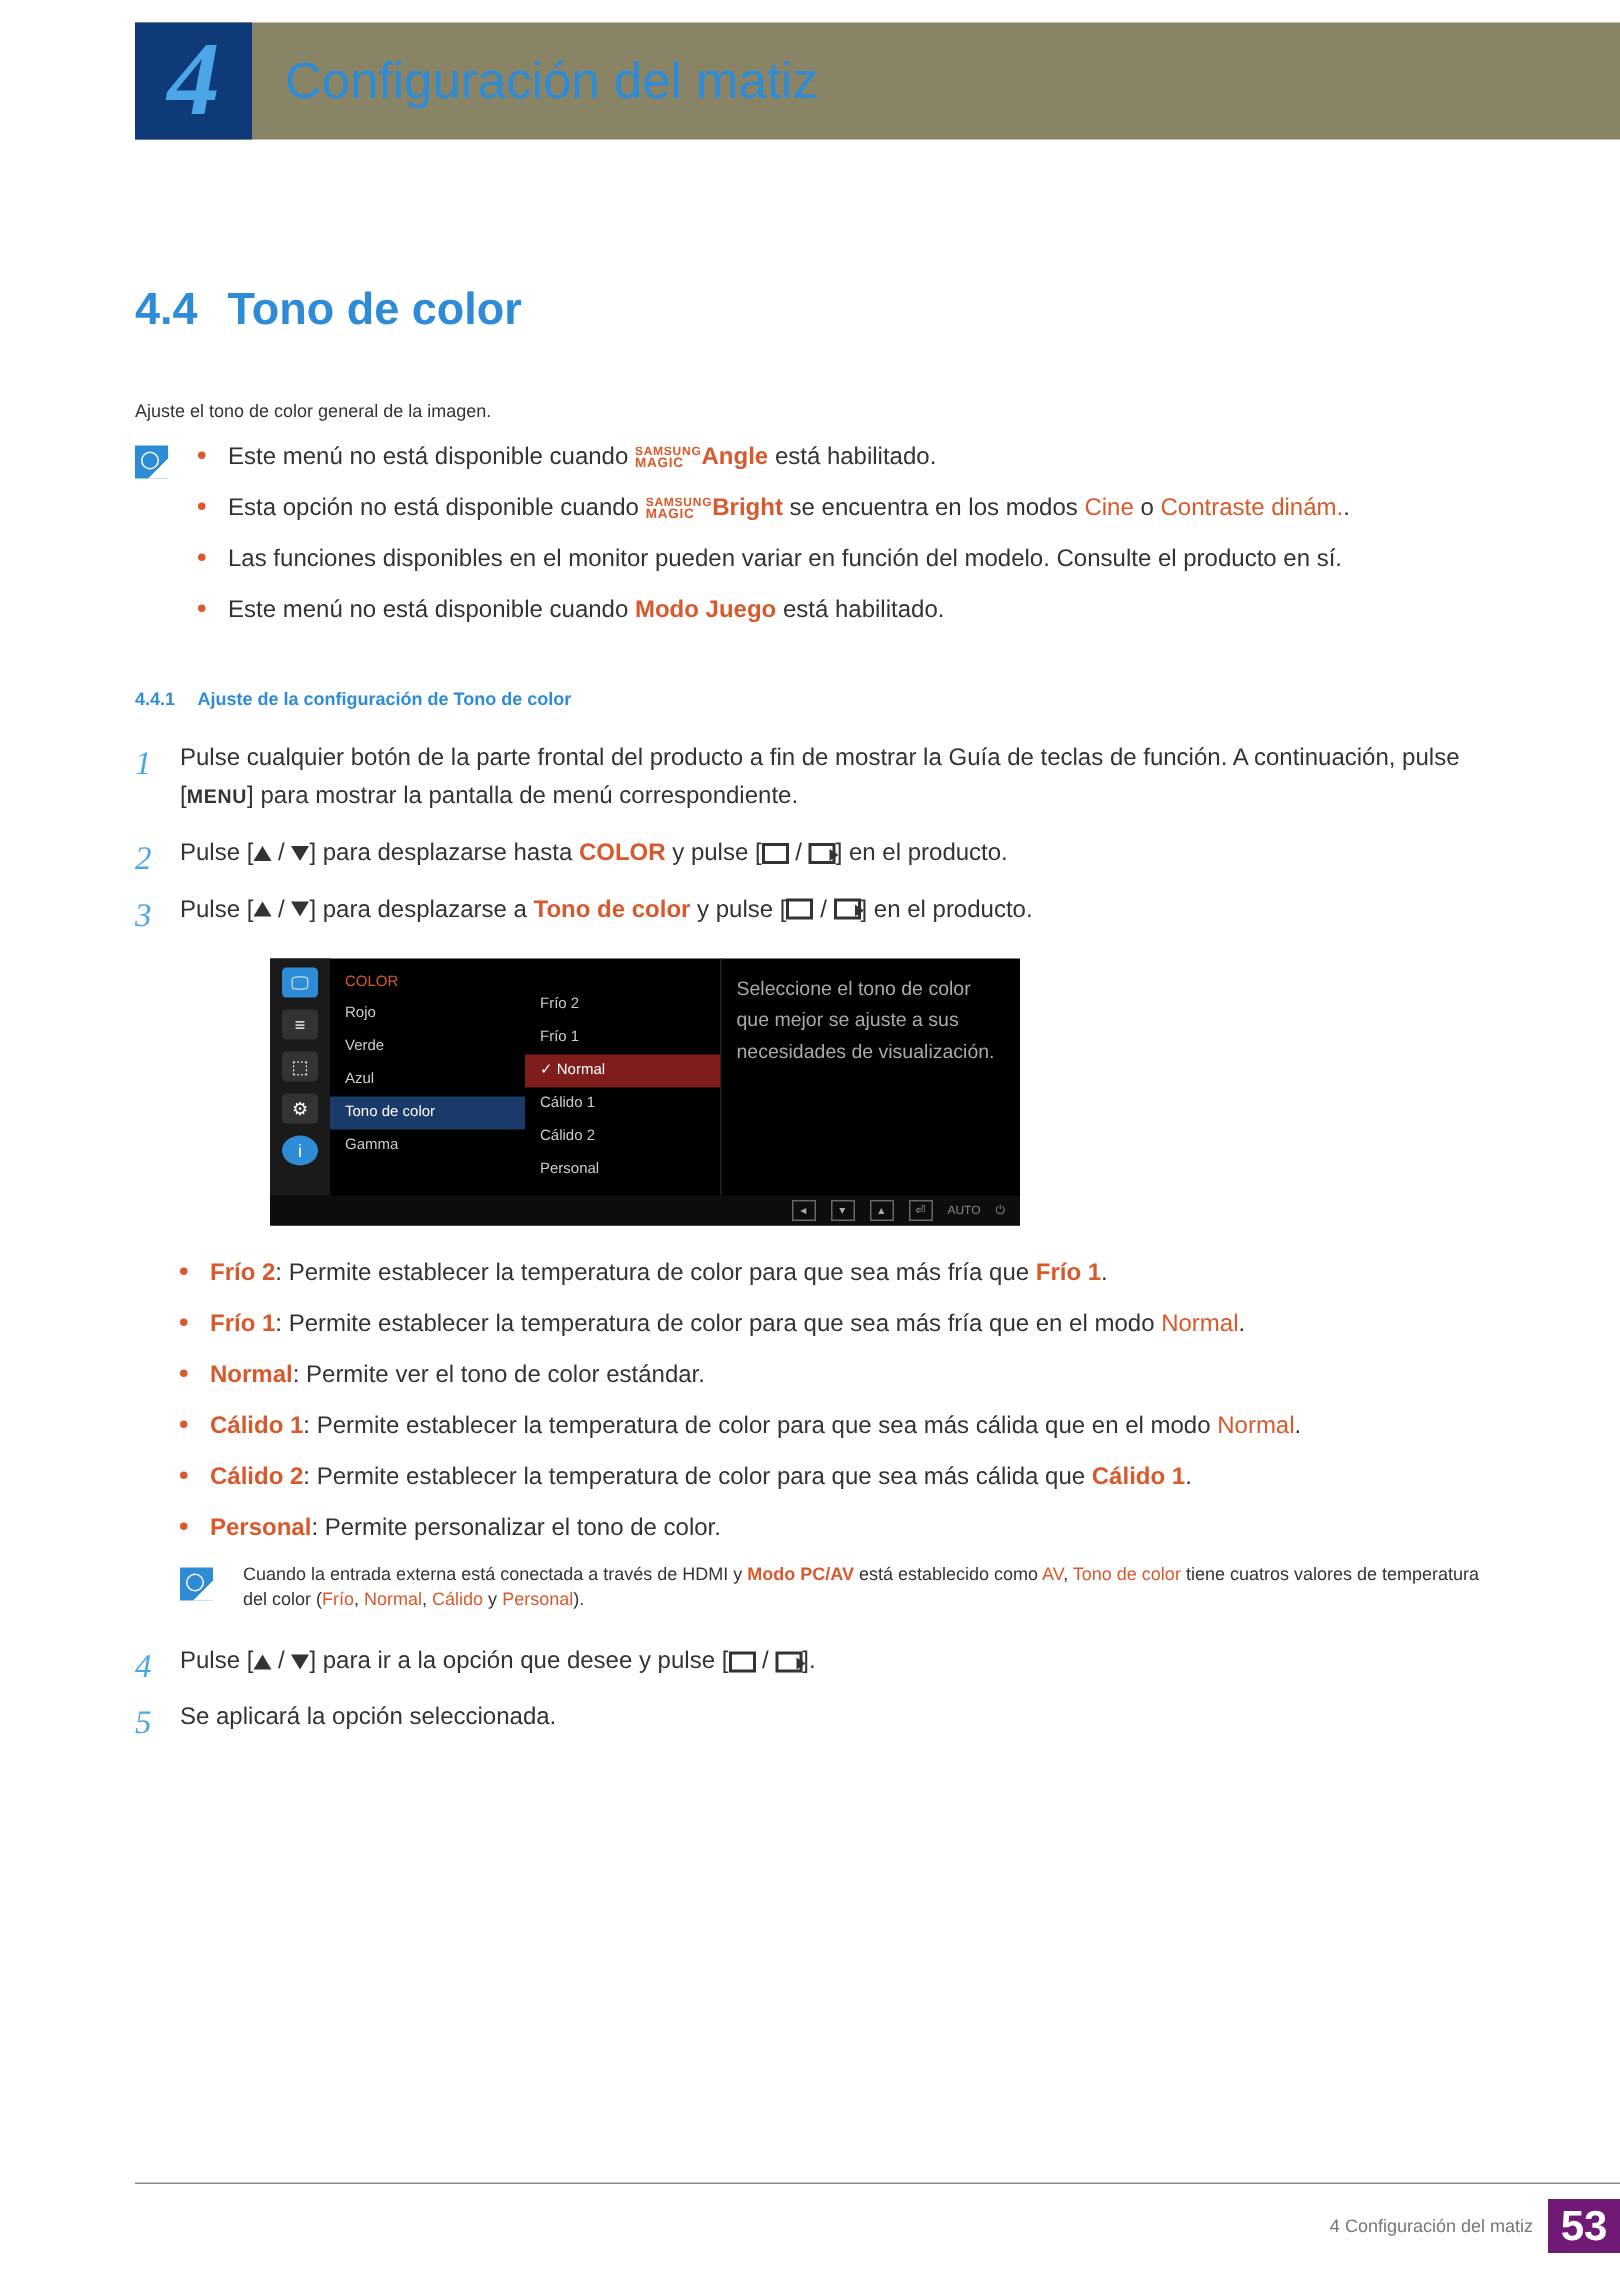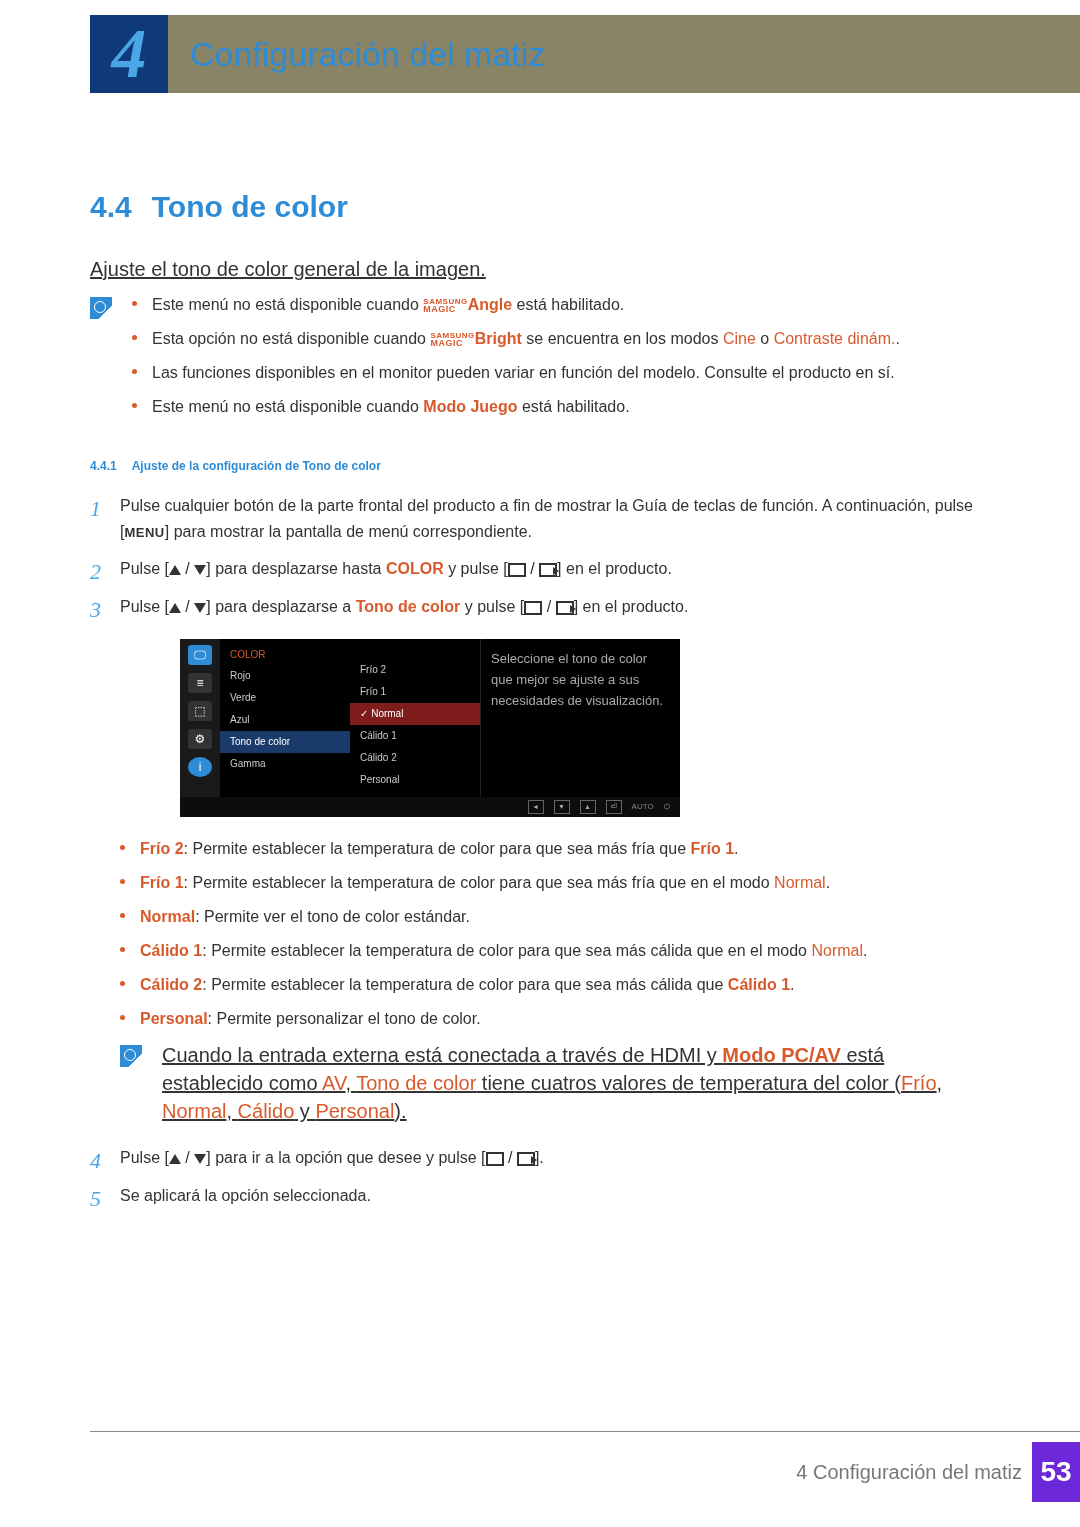--- a/index.html
+++ b/index.html
@@ -45,28 +45,27 @@
   }
   .content {
     position: absolute;
     top: 170px;
     left: 90px;
     right: 90px;
   }
   .h44 {
     color: #2e8cd6;
     font-size: 30px;
-    margin: 20px 0 31px 0;
+    margin: 20px 0 42px 0;
   }
   .h44 .num { margin-right: 20px; }
   .plain {
-    font-size: 20px;
+    font-size: 12px;
     line-height: 1.4;
     margin: 8px 0;
-    text-decoration: underline;
   }
   .note-block {
     display: flex;
     margin: 10px 0 20px 0;
   }
   .note-icon {
     width: 22px;
     height: 22px;
     background: #2e8cd6;
     display: inline-block;
@@ -231,27 +230,27 @@
     right: 0;
     left: 90px;
     border-top: 1px solid #888;
     padding-top: 10px;
     display: flex;
     justify-content: flex-end;
     align-items: center;
     gap: 10px;
   }
   .footer-text {
-    font-size: 20px;
+    font-size: 12px;
     color: #777;
   }
   .page-num-box {
     width: 48px;
-    height: 60px;
-    background: #6d28d9;
+    height: 36px;
+    background: #701a75;
     color: #fff;
     font-size: 28px;
     font-weight: bold;
     display: flex;
     align-items: center;
     justify-content: center;
   }
 </style>
 </head>
 <body>

